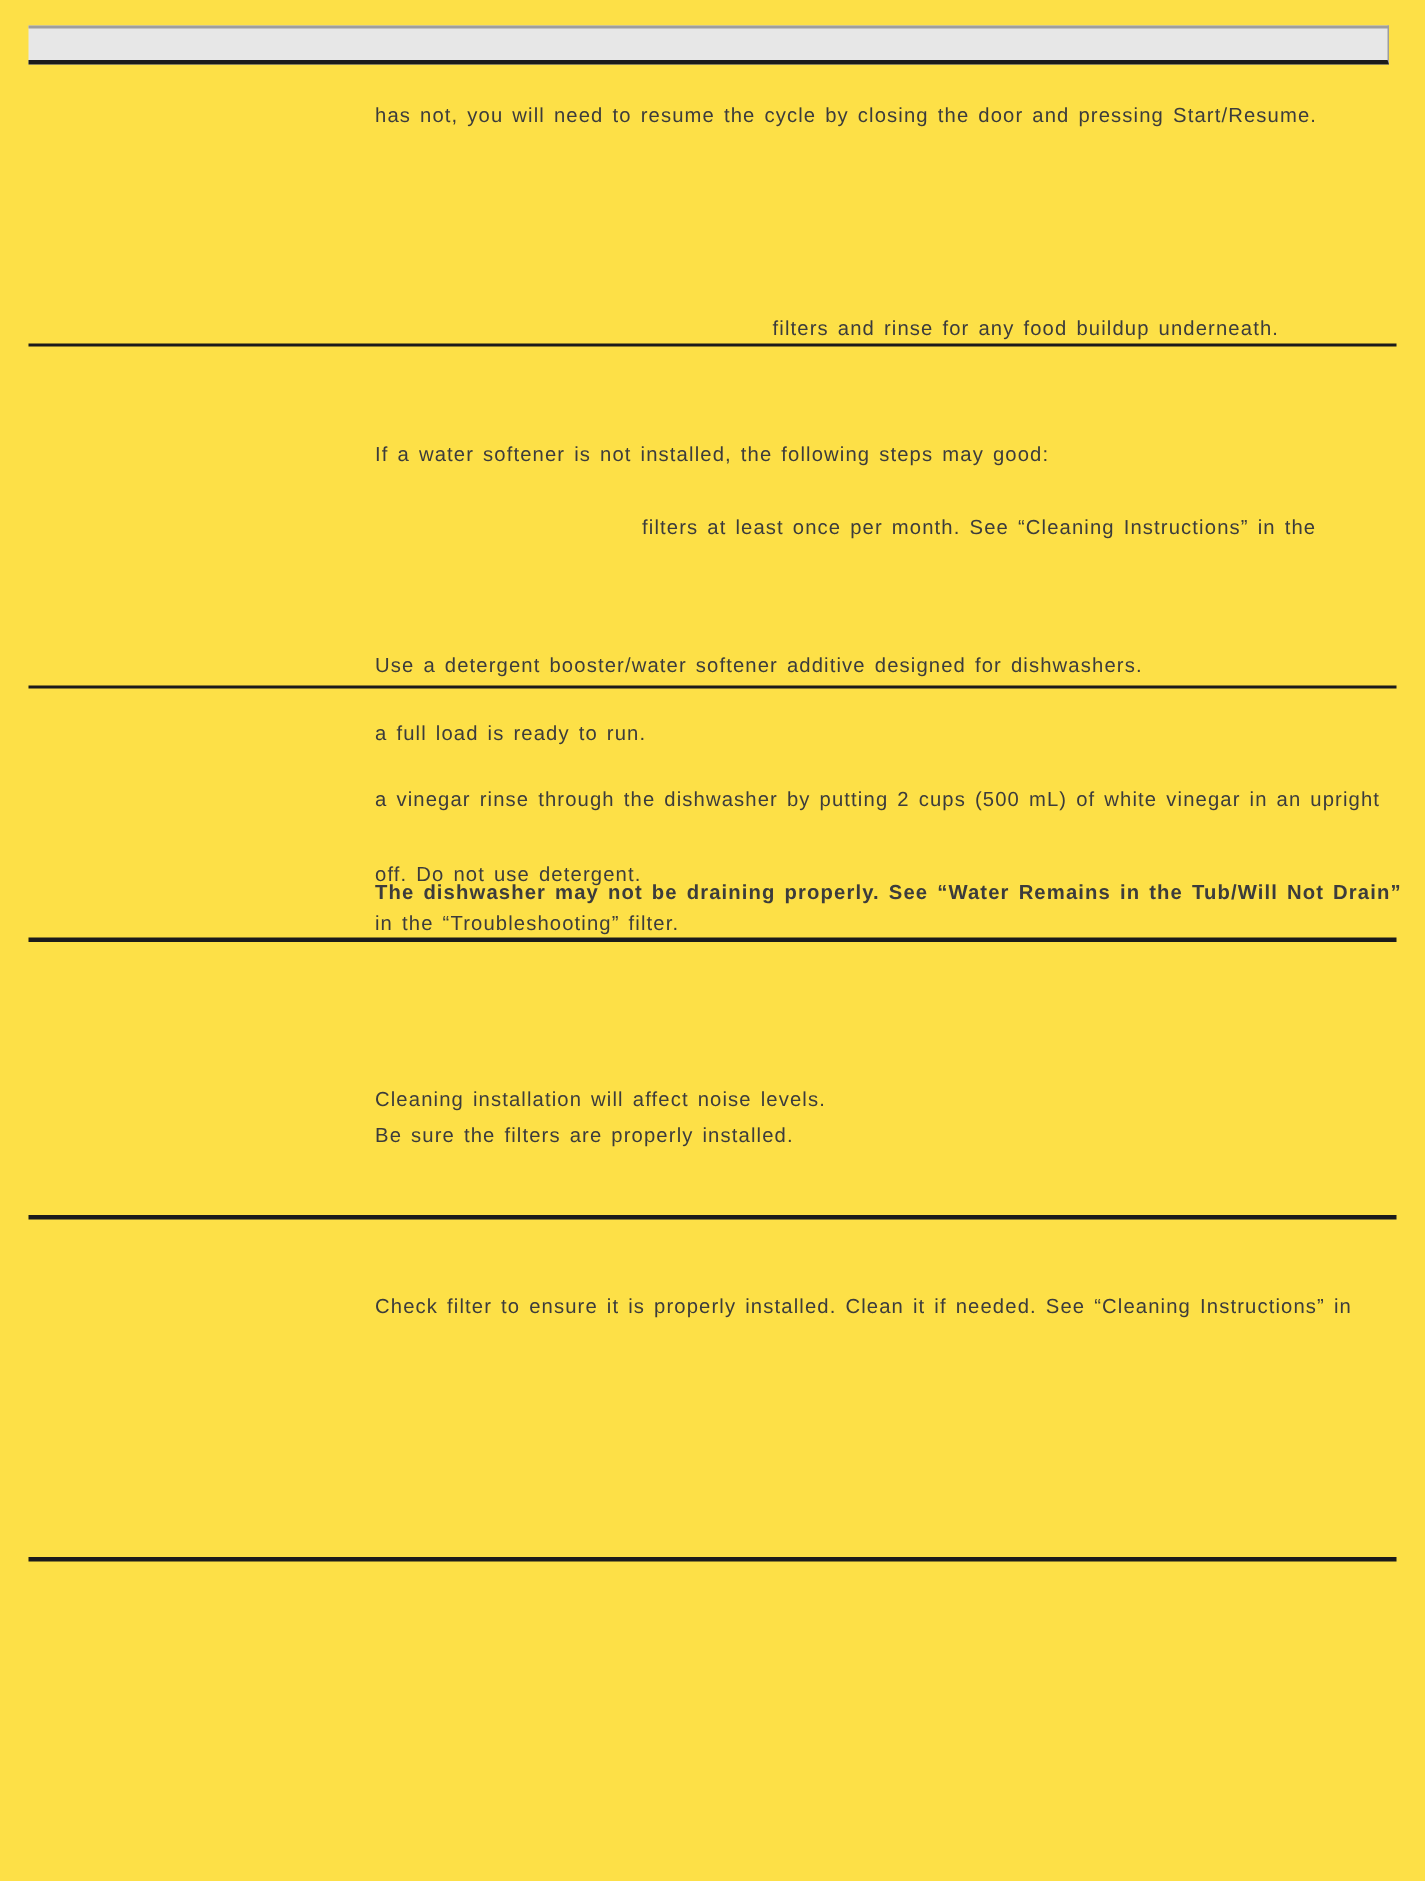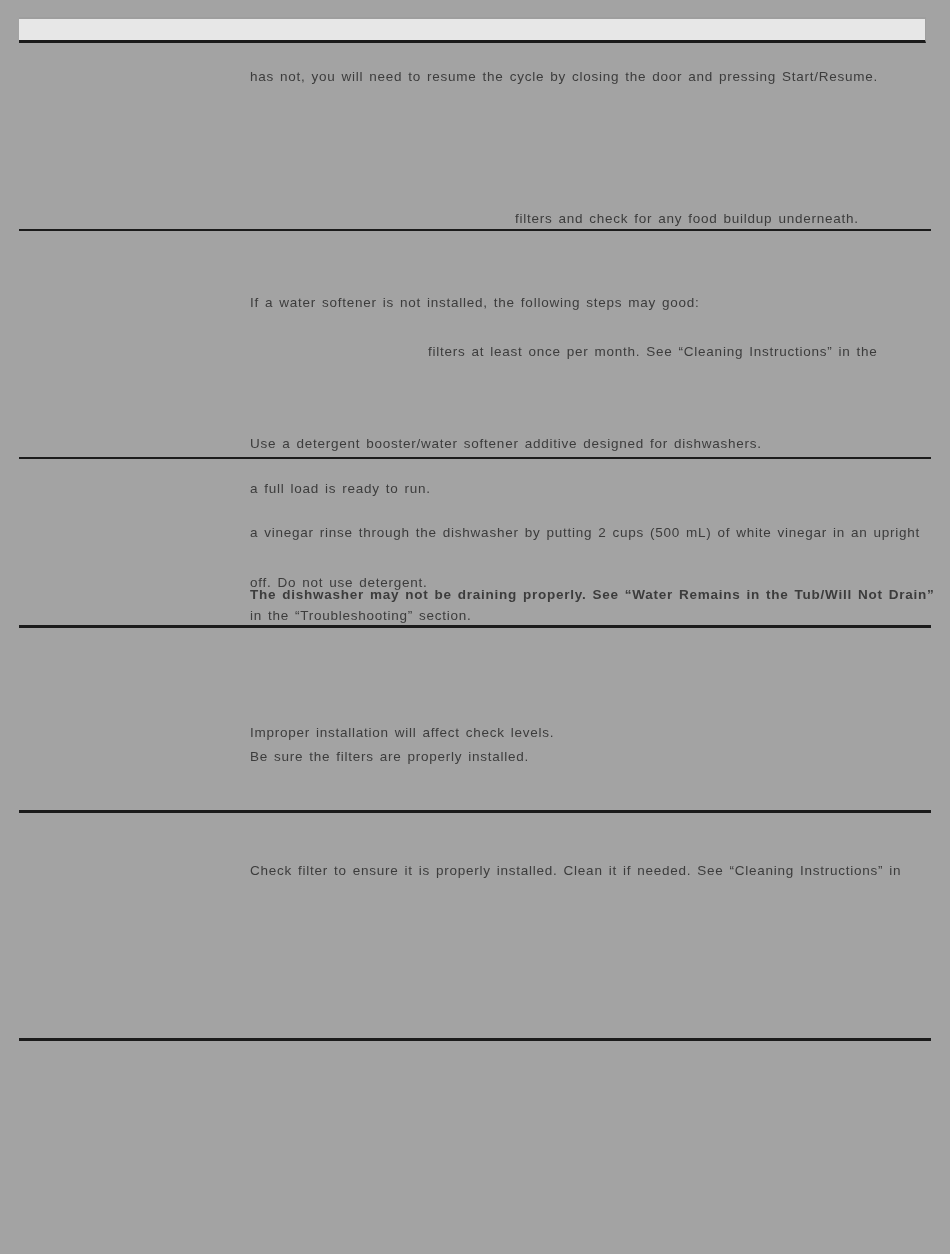--- a/index.html
+++ b/index.html
@@ -4,21 +4,21 @@
 <style>
   html, body {
     margin: 0;
     padding: 0;
     background: #ffffff;
   }
   .page {
     position: relative;
     width: 950px;
     height: 1254px;
-    background: #a3a3a3;
+    background: #fde047;
     overflow: hidden;
     font-family: "Liberation Sans", sans-serif;
   }
   
   .header-bar {
     position: absolute;
     left: 19px;
     top: 17px;
     width: 906px;
     height: 21px;
@@ -66,39 +66,39 @@
   .f13 { left: 250px; top: 863px; }
 </style>
 </head>
 <body>
 
 <div class="page">
 
   <div class="header-bar"></div>
 
   <div class="frag f0">has not, you will need to resume the cycle by closing the door and pressing Start/Resume.</div>
-  <div class="frag f1">filters and check for any food buildup underneath.</div>
+  <div class="frag f1">filters and rinse for any food buildup underneath.</div>
 
   <div class="sep sep1"></div>
 
   <div class="frag f3">If a water softener is not installed, the following steps may good:</div>
   <div class="frag f4">filters at least once per month. See “Cleaning Instructions” in the</div>
   <div class="frag f5">Use a detergent booster/water softener additive designed for dishwashers.</div>
 
   <div class="sep sep2"></div>
 
   <div class="frag f6">a full load is ready to run.</div>
   <div class="frag f7">a vinegar rinse through the dishwasher by putting 2 cups (500 mL) of white vinegar in an upright</div>
   <div class="frag f8">off. Do not use detergent.</div>
   <div class="frag f9">The dishwasher may not be draining properly. See “Water Remains in the Tub/Will Not Drain”</div>
-  <div class="frag f10">in the “Troubleshooting” section.</div>
+  <div class="frag f10">in the “Troubleshooting” filter.</div>
 
   <div class="sep sep3"></div>
 
-  <div class="frag f11">Improper installation will affect check levels.</div>
+  <div class="frag f11">Cleaning installation will affect noise levels.</div>
   <div class="frag f12">Be sure the filters are properly installed.</div>
 
   <div class="sep sep4"></div>
 
   <div class="frag f13">Check filter to ensure it is properly installed. Clean it if needed. See “Cleaning Instructions” in</div>
 
   <div class="sep sep5"></div>
 
 </div>
 

